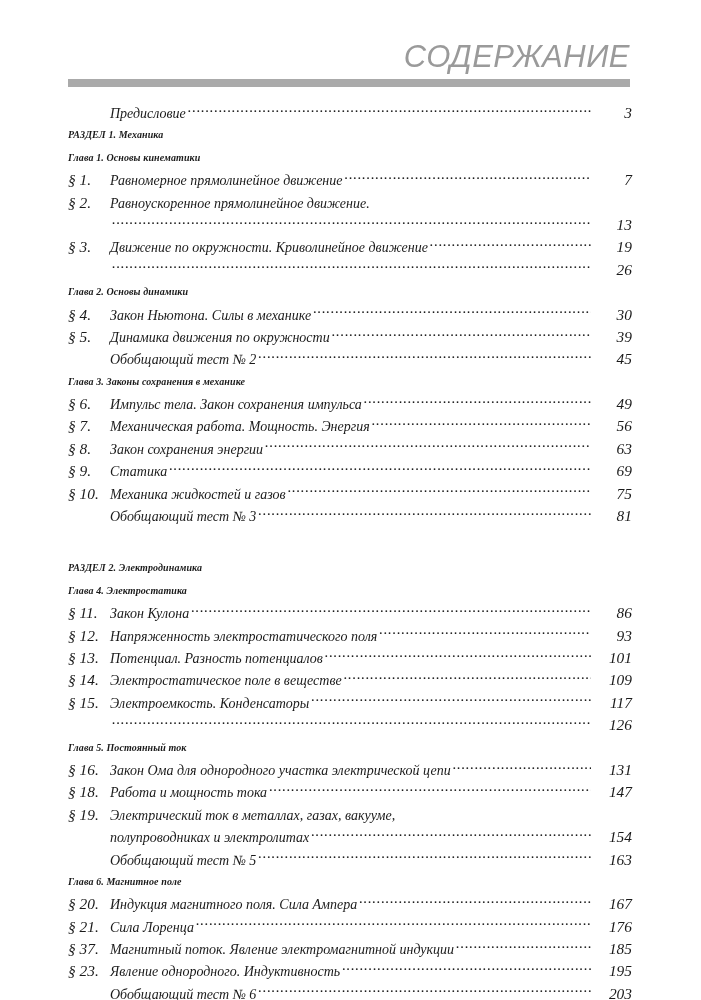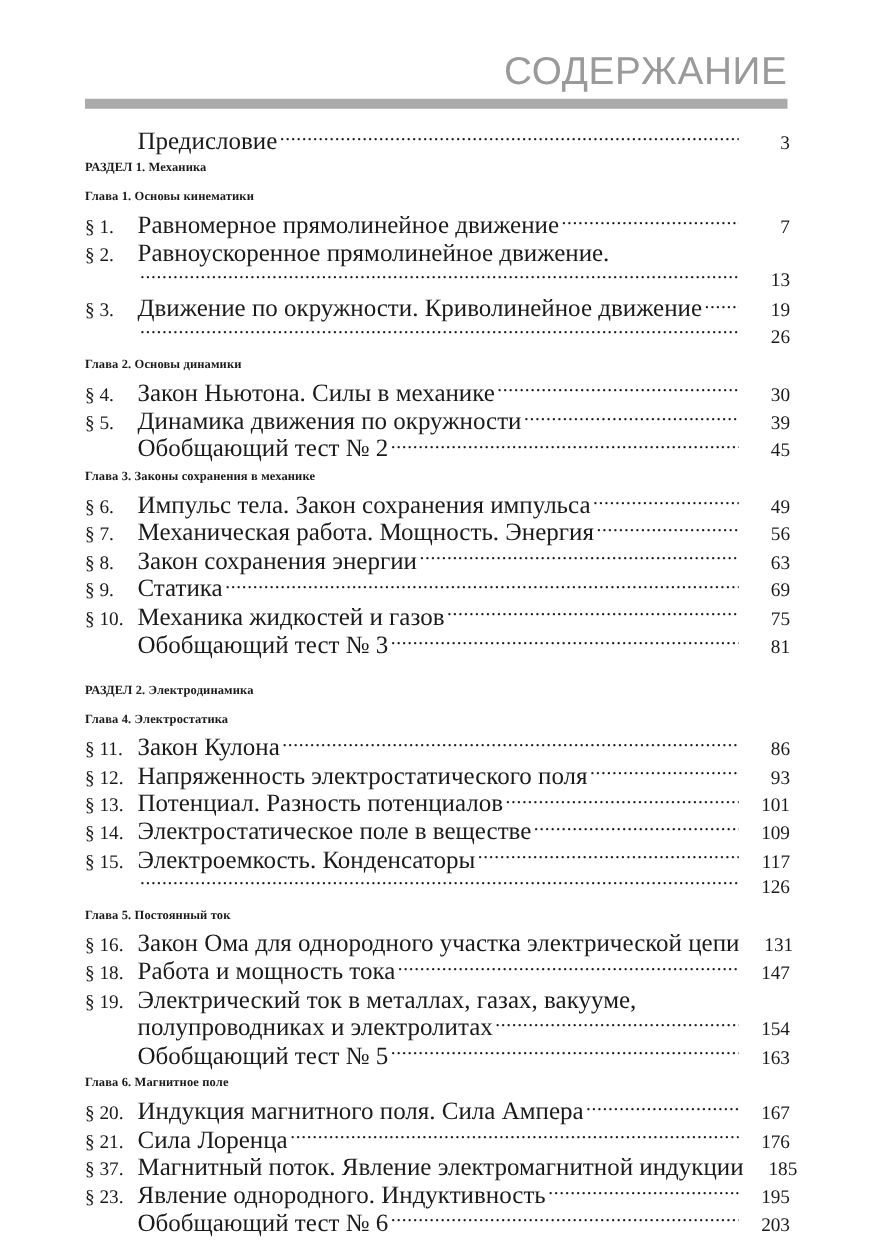--- a/index.html
+++ b/index.html
@@ -14,20 +14,21 @@
     overflow: hidden;
     font-family: "Liberation Serif", "DejaVu Serif", serif;
     color: #1a1a1a;
   }
 
   .page {
     position: absolute;
     left: 0; top: 0;
     width: 701px;
     height: 1000px;
+    font-style: italic;
   }
 
   
   .header {
     position: absolute;
     left: 68px;
     top: 40px;
     width: 562px;
   }
   .header-title {
@@ -66,38 +67,38 @@
   .row.heading {
     font-weight: bold;
     font-size: 10px;
   }
   .row.heading .text {
     letter-spacing: 0.1px;
   }
 
   
   .row.gap-before {
-    margin-top: 15px;
+    margin-top: 30px;
   }
 
   
   .leader {
     display: flex;
     align-items: baseline;
     width: 564px;
   }
   .num {
     flex: 0 0 auto;
     width: 42px;
     text-align: left;
     font-size: 15.4px;
   }
   .label {
     flex: 0 0 auto;
-    font-size: 20px;
+    font-size: 14px;
   }
   .dots {
     flex: 1 1 auto;
     overflow: hidden;
     margin: 0 1px 0 2px;
     position: relative;
     height: 15px;
   }
   .dots::before {
     content: "........................................................................................................................................................";

